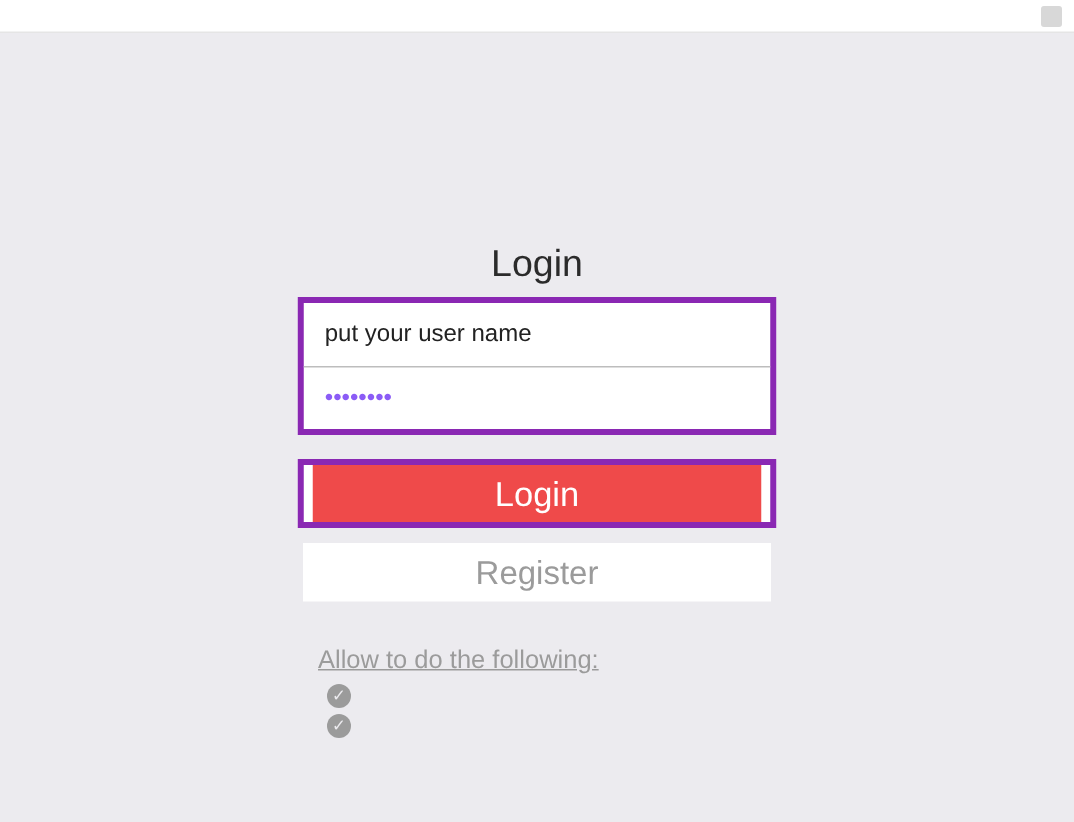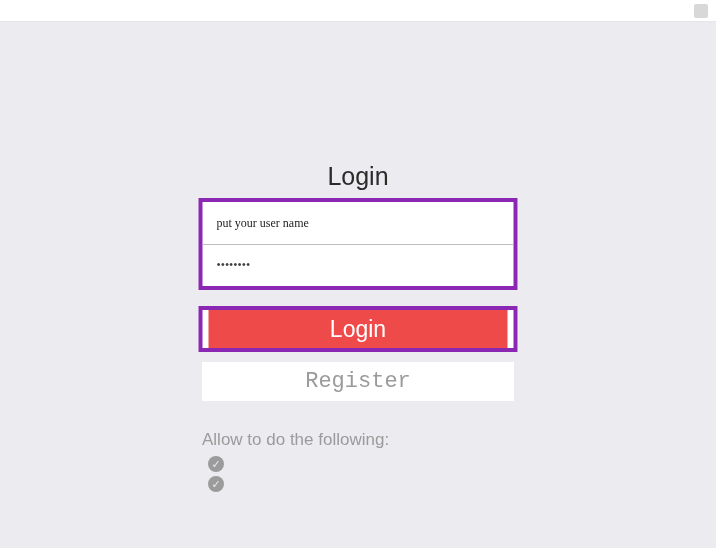--- a/index.html
+++ b/index.html
@@ -61,24 +61,24 @@
       padding: 0 14px;
       font-size: 18px;
       color: #222;
     }
     .field + .field {
       border-top: 1px solid #bdbdbd;
     }
     .field input {
       border: none;
       outline: none;
-      font-size: 12px;
+      font-size: 16px;
       width: 100%;
-      font-family: Liberation Serif, serif;
-      color: #404040;
+      font-family: Liberation Sans, sans-serif;
+      color: #8b5cf6;
       background: transparent;
     }
     .field input::placeholder {
       color: #222;
     }
     .login-wrap {
       position: absolute;
       top: 284px;
       left: 50%;
       transform: translateX(-50%);
@@ -107,28 +107,28 @@
       transform: translateX(-50%);
       width: 312px;
       height: 39px;
       background: #fff;
       color: #9b9b9b;
       font-size: 22px;
       display: flex;
       align-items: center;
       justify-content: center;
       cursor: pointer;
-      font-family: Liberation Mono, monospace;
     }
     .permissions {
       position: absolute;
       top: 408px;
-      left: 202px;
+      left: 212px;
       font-size: 17px;
       color: #9b9b9b;
+      text-decoration: underline;
     }
     .perm-title {
       margin-bottom: 6px;
     }
     .perm-item {
       display: flex;
       align-items: center;
       gap: 10px;
       margin-top: 4px;
       padding-left: 6px;

